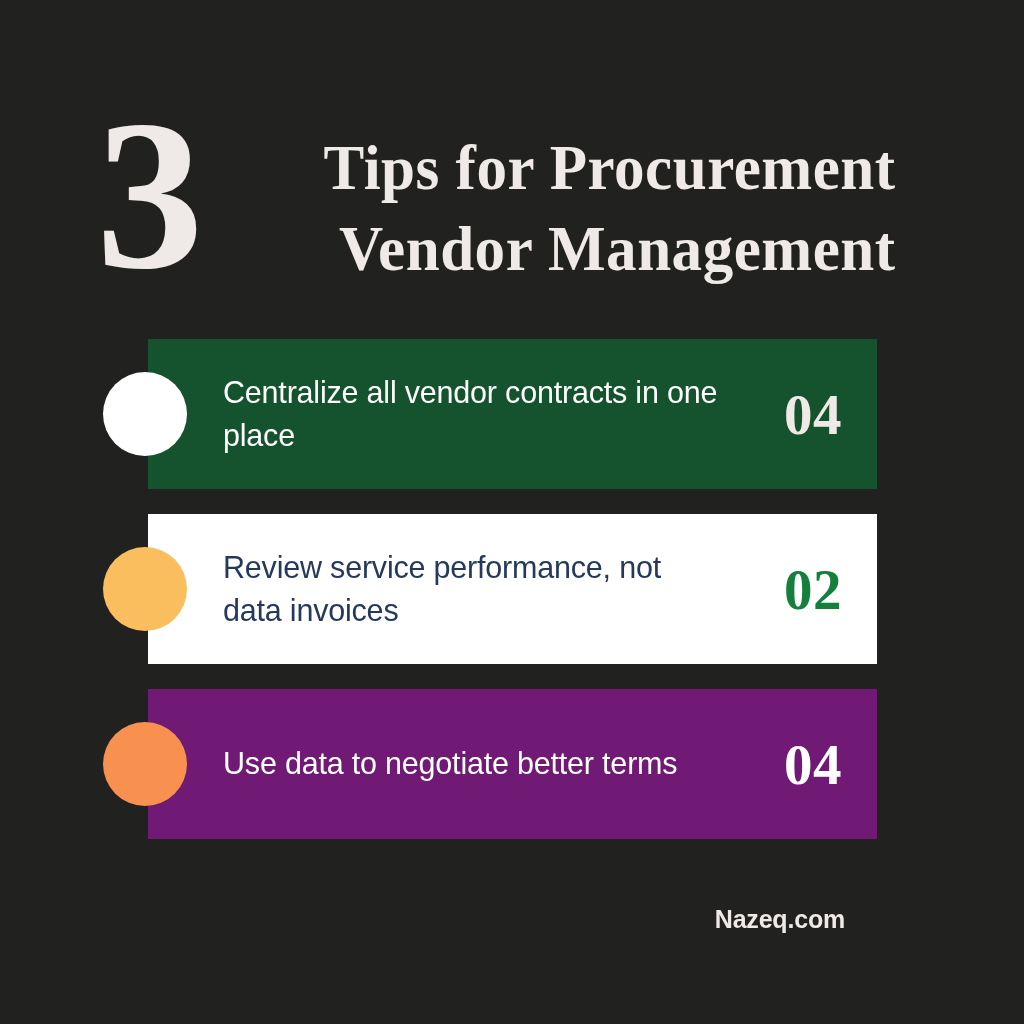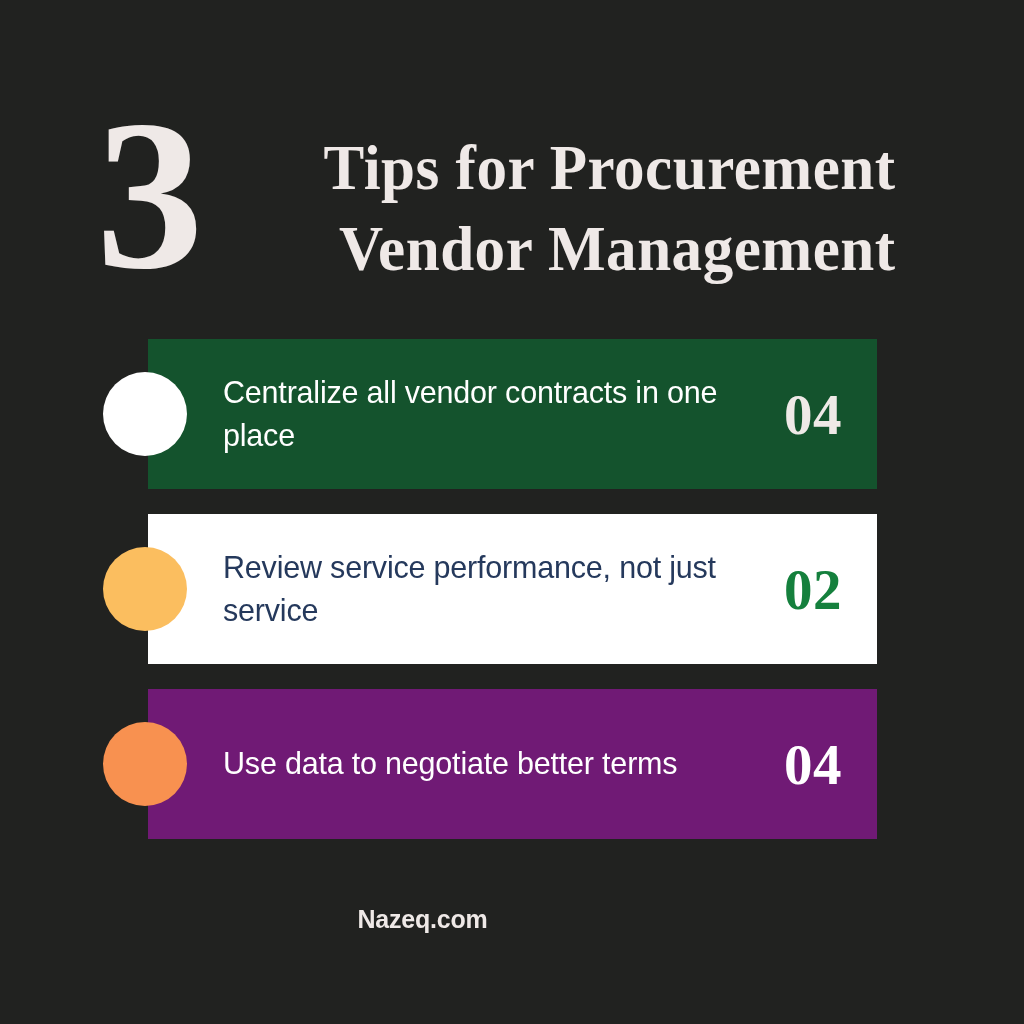--- a/index.html
+++ b/index.html
@@ -117,21 +117,21 @@
     line-height: 1;
     letter-spacing: 0.5px;
   }
 
   
   .footer {
     position: absolute;
     left: 0;
     top: 905px;
     width: 845px;
-    text-align: center;
+    text-align: right;
   }
 
   .footer-text {
     font-size: 25px;
     font-weight: bold;
     color: #efe9e7;
     letter-spacing: -0.2px;
   }
 </style>
 </head>
@@ -150,21 +150,21 @@
   <div class="cards">
 
     <div class="card" id="card-0" style="background: #14532d;">
       <span class="bullet-dot" id="dot-0" style="background: rgb(255, 255, 255);"></span>
       <div class="card-text" id="text-0" style="color: rgb(255, 255, 255);">Centralize all vendor contracts in one place</div>
       <div class="card-num" id="num-0" style="color: rgb(239, 233, 231);">04</div>
     </div>
 
     <div class="card" id="card-1" style="background: rgb(255, 255, 255);">
       <span class="bullet-dot" id="dot-1" style="background: rgb(251, 190, 95);"></span>
-      <div class="card-text" id="text-1" style="color: rgb(37, 57, 92);">Review service performance, not just service</div>
+      <div class="card-text" id="text-1" style="color: rgb(37, 57, 92);">Review service performance, not data invoices</div>
       <div class="card-num" id="num-1" style="color: #15803d;">02</div>
     </div>
 
     <div class="card" id="card-2" style="background: #701a75;">
       <span class="bullet-dot" id="dot-2" style="background: rgb(248, 145, 80);"></span>
       <div class="card-text" id="text-2" style="color: rgb(255, 255, 255);">Use data to negotiate better terms</div>
       <div class="card-num" id="num-2" style="color: rgb(255, 255, 255);">04</div>
     </div>
 
   </div>

